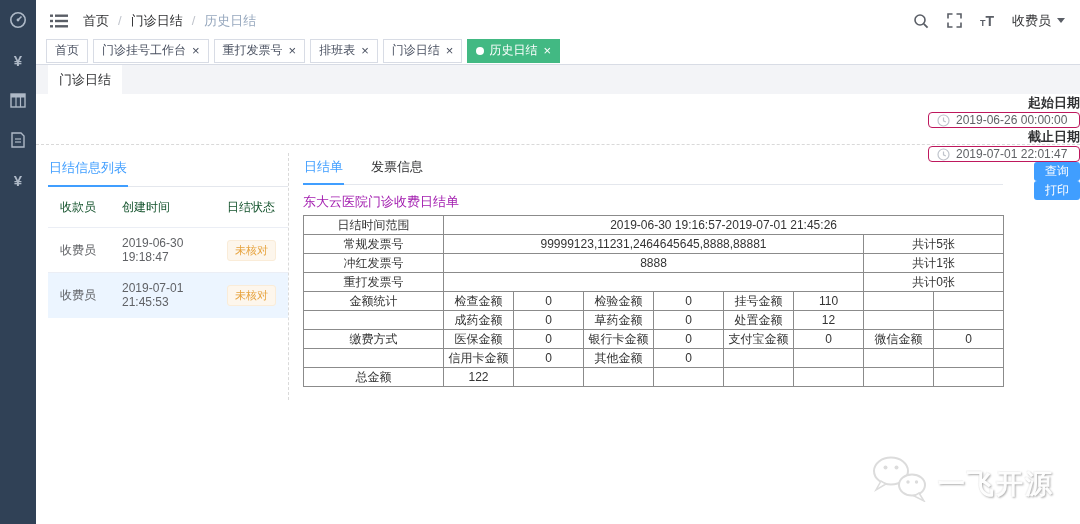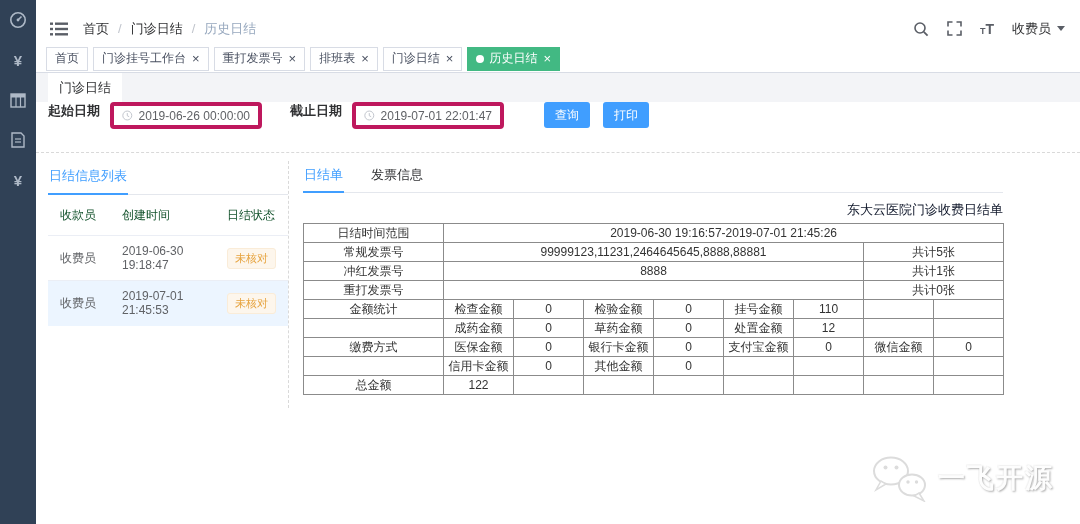--- a/index.html
+++ b/index.html
@@ -9,21 +9,21 @@
     background:#fff; font-family:"Liberation Sans", sans-serif;
   }
   
   .sidebar { position:absolute; left:0; top:0; width:36px; height:524px; background:#304156;
     display:flex; flex-direction:column; align-items:center; }
   .side-icon { height:40px; width:36px; display:flex; align-items:center; justify-content:center;
     color:#aeb9c7; font-size:15px; font-weight:bold; cursor:pointer; }
   .side-icon svg { display:block; }
 
   
-  .app { position:absolute; left:36px; top:12px; width:1044px; height:508px; background:#fff; }
+  .app { position:absolute; left:36px; top:4px; width:1044px; height:508px; background:#fff; }
 
   
   .navbar { height:33px; display:flex; align-items:center; padding:0 15px 0 14px; background:#fff; }
   .hamburger { margin-right:15px; cursor:pointer; display:flex; }
   .breadcrumb { display:flex; align-items:center; gap:9px; font-size:13px; color:#303133; }
   .breadcrumb .sep { color:#c0c4cc; }
   .breadcrumb .bc-last { color:#97a8be; }
   .nav-right { margin-left:auto; display:flex; align-items:center; gap:18px; color:#5a5e66; }
   .nav-icon { cursor:pointer; display:flex; align-items:flex-end; }
   .font-icon { font-weight:bold; color:#5a5e66; line-height:1; }
@@ -40,24 +40,24 @@
   .tag .tag-close { font-style:normal; font-size:13px; line-height:1; margin-left:1px; }
   .tag.active { background:#42b983; border-color:#42b983; color:#fff; }
   .tag .dot { width:8px; height:8px; border-radius:50%; background:#fff; display:inline-block; }
 
   
   .strip { height:29px; background:#f3f4f7; display:flex; }
   .page-tab { margin-left:12px; width:74px; background:#fff; font-size:13px; color:#303133;
     display:flex; align-items:center; justify-content:center; cursor:pointer; }
 
   
-  .form-row { height:50px; display:flex; align-items:flex-start; padding-left:12px; background:#fff; }
+  .form-row { height:50px; display:flex; align-items:flex-end; padding-left:12px; background:#fff;flex-direction:column; }
   .form-label { font-size:13px; font-weight:bold; color:#303133; }
   .lbl2 { margin-left:28px; }
-  .date-input { width:152px; height:27px; border:4px solid #be185d; border-radius:4px;
+  .date-input { width:152px; height:27px; border:1px solid #be185d; border-radius:4px;
     display:flex; align-items:center; gap:6px; padding:0 8px; margin-left:10px;
     font-size:12px; color:#606266; background:#fff; cursor:text; white-space:nowrap; }
   .btn { width:46px; height:26px; background:#409eff; color:#fff; font-size:12px;
     border:none; border-radius:3px; cursor:pointer; font-family:Liberation Sans, sans-serif; }
   .btn-search { margin-left:40px; }
   .btn-print { margin-left:13px; }
 
   
   .content { border-top:1px dashed #d9d9d9; display:flex; height:383px; padding-left:2px; background:#fff; }
 
@@ -72,27 +72,27 @@
   .lp-row.selected { background:#ecf5ff; border-bottom-color:transparent; }
   .warn-tag { display:inline-block; width:fit-content; padding:2px 7px; font-size:11px;
     color:#e6a23c; background:#fdf6ec; border:1px solid #faecd8; border-radius:3px; }
 
   .divider-v { border-left:1px dashed #d9d9d9; margin-top:8px; height:247px; }
 
   .main-panel { flex:1; padding:8px 0 0 14px; }
   .m-tabs { display:flex; gap:26px; font-size:13px; border-bottom:1px solid #e4e7ed; width:700px; }
   .m-tab { padding:5px 1px 7px; color:#303133; cursor:pointer; }
   .m-tab.active { color:#409eff; border-bottom:2px solid #409eff; margin-bottom:-1px; }
-  .report-title { width:700px; text-align:right; font-size:13px; color:#0f172a; margin:8px 0 4px; }
+  .report-title { width:700px; text-align:left; font-size:13px; color:#a21caf; margin:8px 0 4px; }
   table.report { border-collapse:collapse; table-layout:fixed; width:700px; }
   table.report td { border:1px solid #8b8b8b; height:19px; padding:0 2px; text-align:center;
     font-size:12px; color:#333; overflow:hidden; white-space:nowrap; }
 
   
-  .watermark { position:absolute; right:26px; bottom:22px; display:flex; align-items:center; gap:8px; }
+  .watermark { position:absolute; right:26px; bottom:22px; display:flex; align-items:flex-end; gap:8px; }
   .wm-text { font-size:27px; font-weight:bold; letter-spacing:2px; color:#fdfdfd;
     text-shadow:1px 1px 2px #aeaeae, -1px -1px 1px #f5f5f5; }
 </style>
 </head>
 <body>
 
 <aside class="sidebar">
   <div class="side-icon">
     <svg width="18" height="18" viewBox="0 0 18 18">
         <circle cx="9" cy="9" r="7.2" fill="none" stroke="#aeb9c7" stroke-width="1.6"></circle>

